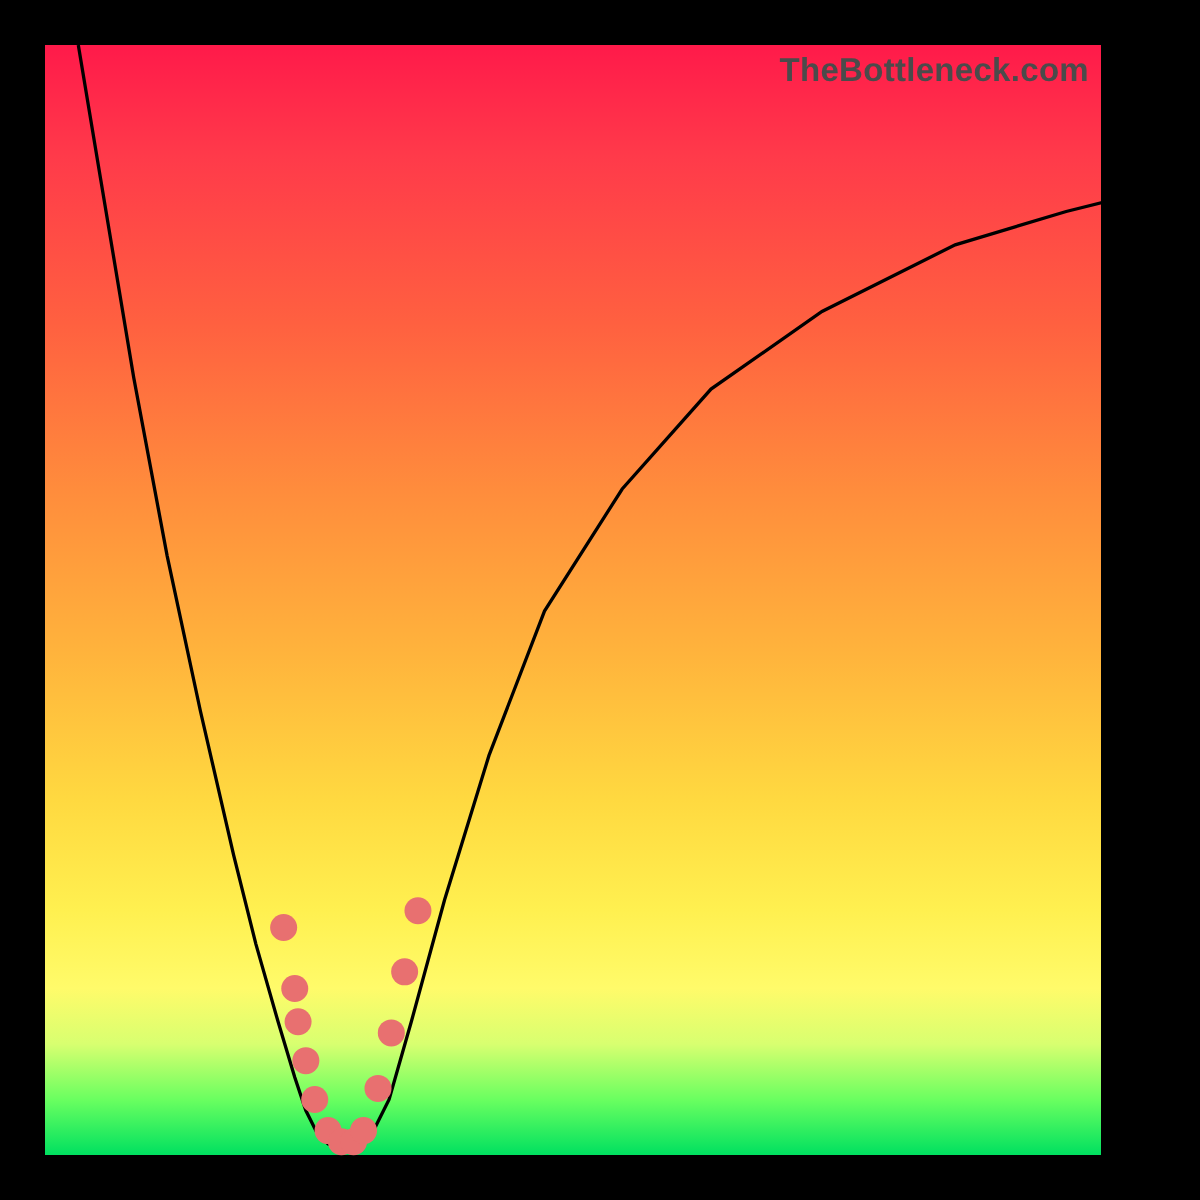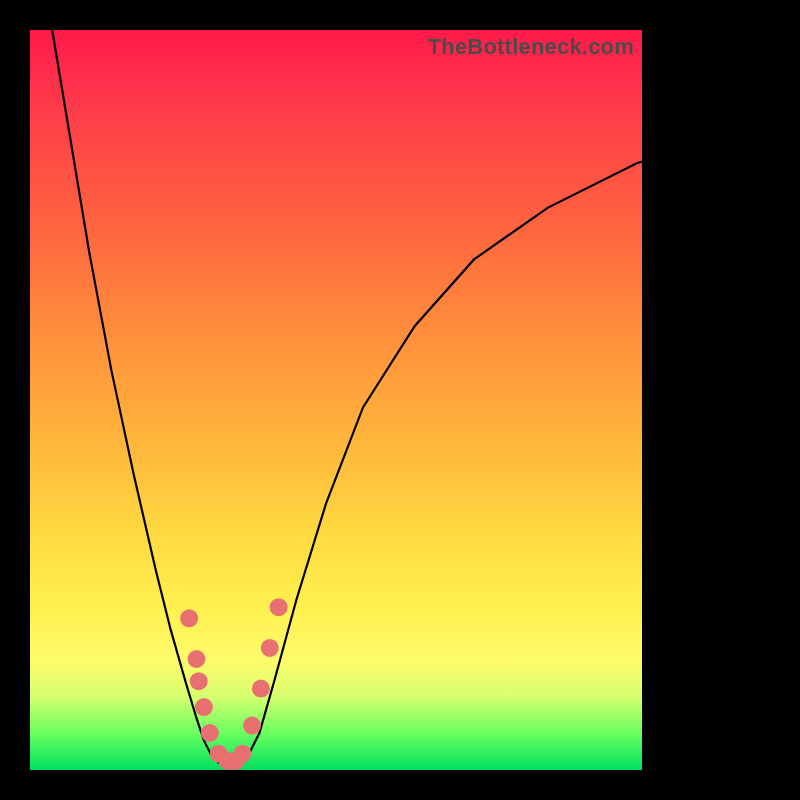--- a/index.html
+++ b/index.html
@@ -14,21 +14,21 @@
   .outer {
     width: 800px;
     height: 800px;
     background: #000;
     position: relative;
   }
   .plot {
     position: absolute;
     left: 30px;
     top: 30px;
-    width: 612px;
+    width: 704px;
     height: 740px;
     background: linear-gradient(
       to bottom,
       #ff1a4a 0%,
       #ff3a4a 10%,
       #ff6040 25%,
       #ff8c3c 40%,
       #ffb43c 55%,
       #ffd940 68%,
       #fff050 78%,

